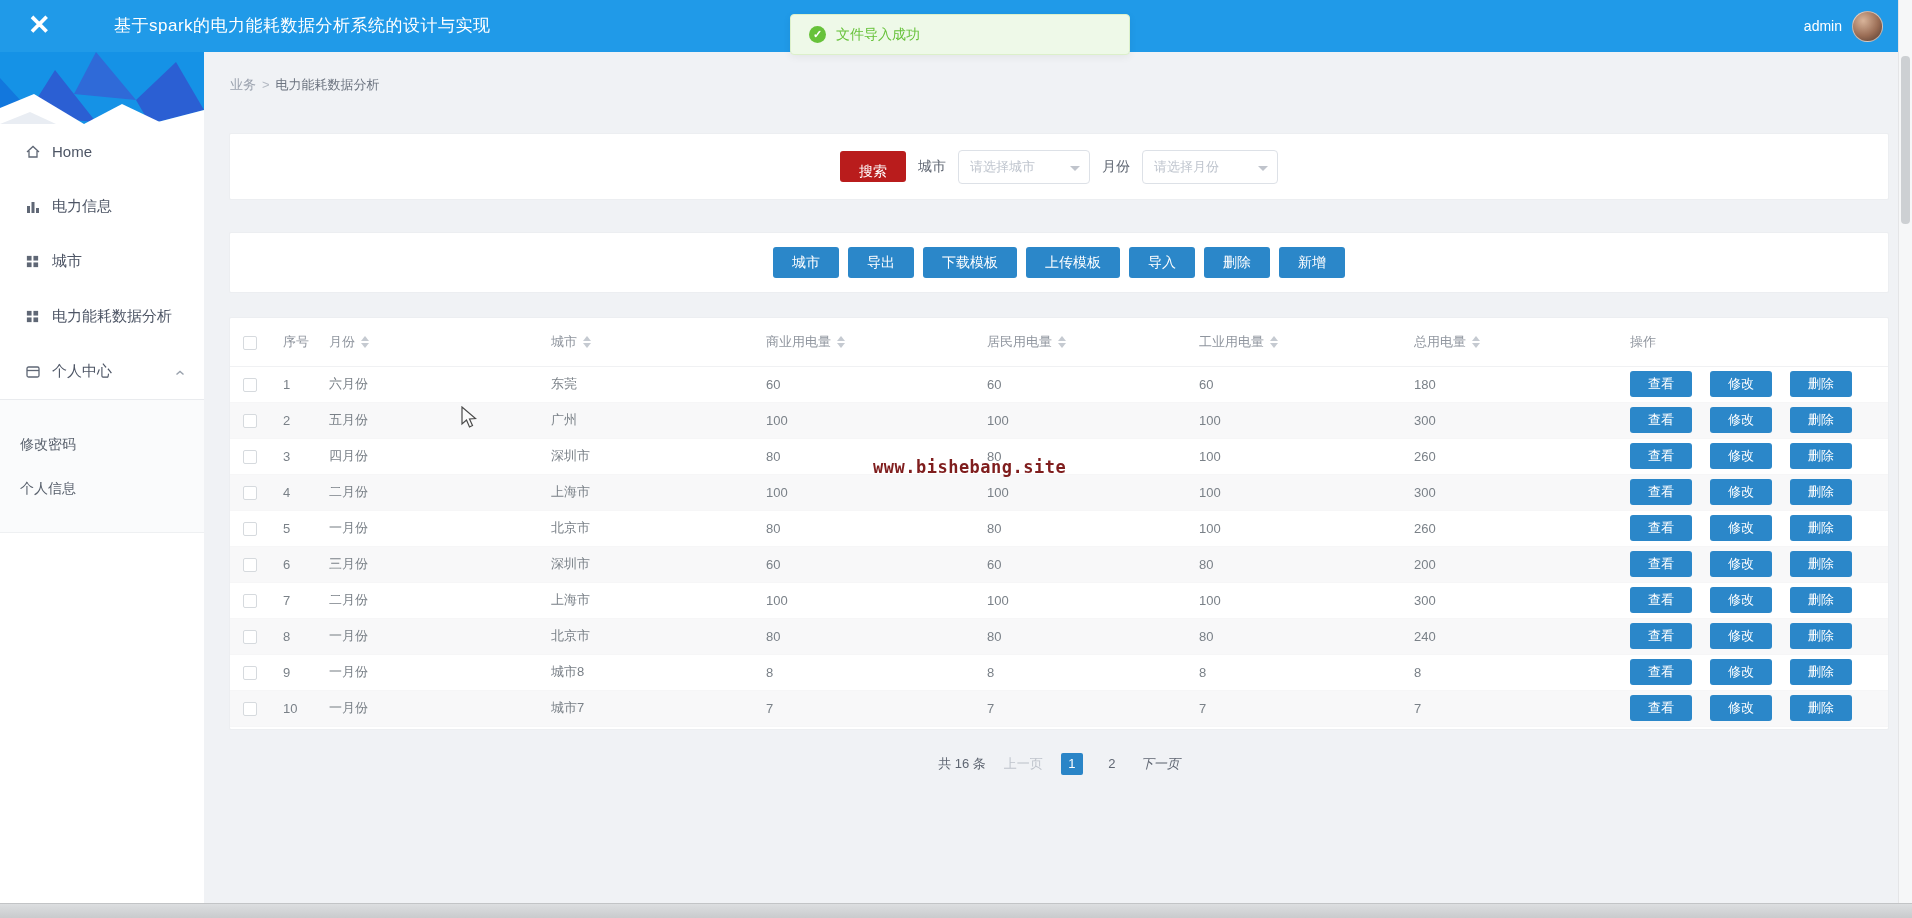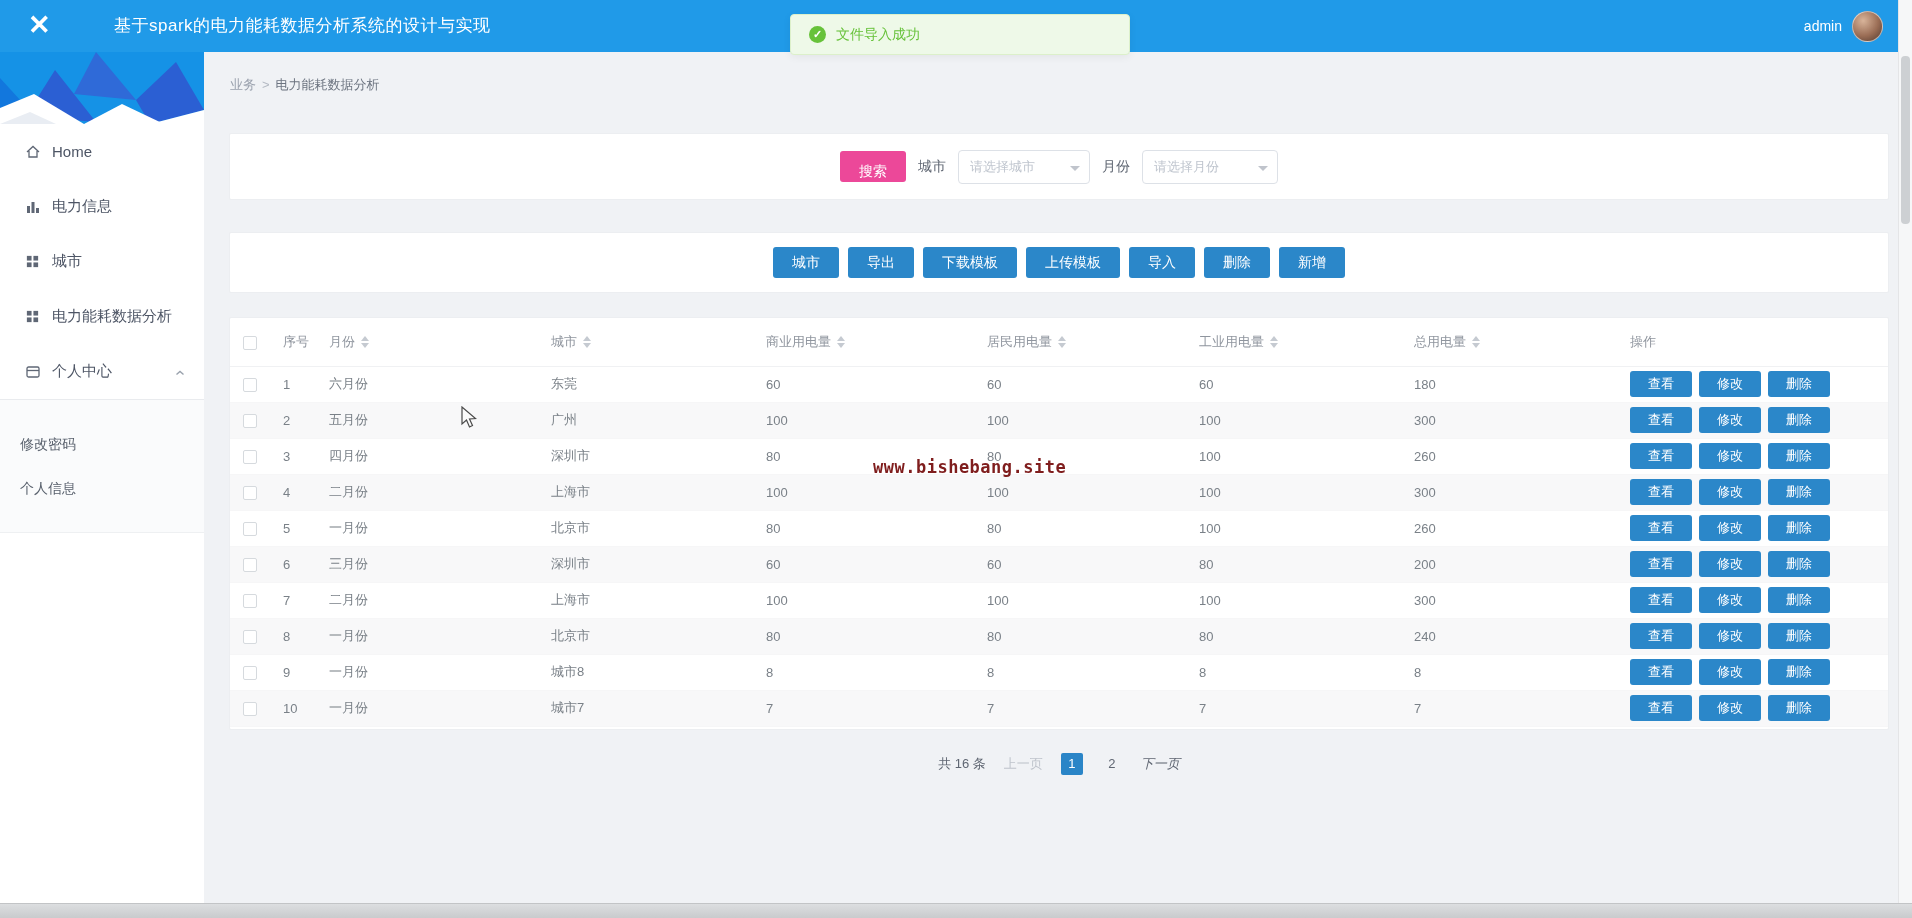--- a/index.html
+++ b/index.html
@@ -52,21 +52,21 @@
   .breadcrumb .crumb-sep { margin:0 6px; color:#b3b9c2; }
   .breadcrumb .crumb-cur { color:#6c7480; }
 
   .panel { position:absolute; left:25px; width:1660px; background:#fff; border:1px solid #eceef1; border-radius:2px; }
   .panel-search { top:81px; height:67px; display:flex; align-items:center; justify-content:center; gap:12px; }
   .panel-toolbar { top:180px; height:61px; display:flex; align-items:center; justify-content:center; gap:9px; }
   .panel-table { top:265px; padding-bottom:2px; }
 
   .btn { border:none; cursor:pointer; border-radius:3px; color:#fff; font-size:14px;
     font-family:"Liberation Sans", sans-serif; }
-  .btn-danger { background:#ec4899; height:31px; padding:12px 19px; }
+  .btn-danger { background:#b91c1c; height:31px; padding:12px 19px; }
   .btn-primary { background:#2b87c9; height:31px; padding:0 19px; }
 
   .field-label { font-size:14px; color:#5f6672; }
   .select-box { position:relative; height:34px; border:1px solid #dde1e7; border-radius:4px;
     background:#fff; display:flex; align-items:center; padding:0 24px 0 11px; cursor:pointer; }
   .select-box .sel-ph { font-size:13px; color:#bfc5ce; }
   .sel-arrow { position:absolute; right:9px; top:15px; width:0; height:0;
     border-left:5px solid transparent; border-right:5px solid transparent; border-top:5px solid #c0c4cc; }
   .w-city { width:132px; } .w-month { width:136px; }
 
@@ -78,21 +78,21 @@
   tbody tr:nth-child(even) { background:#f8f8f9; }
   th { font-size:13px; color:#8f959e; border-bottom:1px solid #f0f1f3; }
   td { font-size:13px; color:#7a8188; border-bottom:1px solid #f6f6f7; }
   .cb { display:inline-block; width:14px; height:14px; border:1px solid #d6dade; border-radius:2px; background:#fff;
     vertical-align:middle; cursor:pointer; }
   .th-wrap { display:inline-flex; align-items:center; }
   .carets { display:inline-flex; flex-direction:column; margin-left:6px; gap:2px; cursor:pointer; }
   .cu { width:0; height:0; border-left:4px solid transparent; border-right:4px solid transparent; border-bottom:5px solid #c5cad1; }
   .cd { width:0; height:0; border-left:4px solid transparent; border-right:4px solid transparent; border-top:5px solid #c5cad1; }
   .btn-row { background:#2b87c9; border:none; border-radius:3px; color:#fff; font-size:13px;
-    width:62px; height:26px; margin-right:7px; cursor:pointer; font-family:Liberation Serif, serif; }
+    width:62px; height:26px; margin-right:18px; cursor:pointer; font-family:Liberation Serif, serif; }
 
   
   .pagination { position:absolute; left:25px; top:700px; width:1660px; height:24px;
     display:flex; align-items:center; justify-content:center; gap:18px; font-size:13px; }
   .pg-total { color:#5f6672; }
   .pg-prev { color:#bfc4cc; cursor:default; }
   .pg-page { min-width:22px; height:22px; line-height:22px; text-align:center; color:#5f6672; cursor:pointer; border-radius:2px; }
   .pg-page.active { background:#2a85c7; color:#fff; }
   .pg-next { color:#5f6672; cursor:pointer;font-style:italic; }
 

